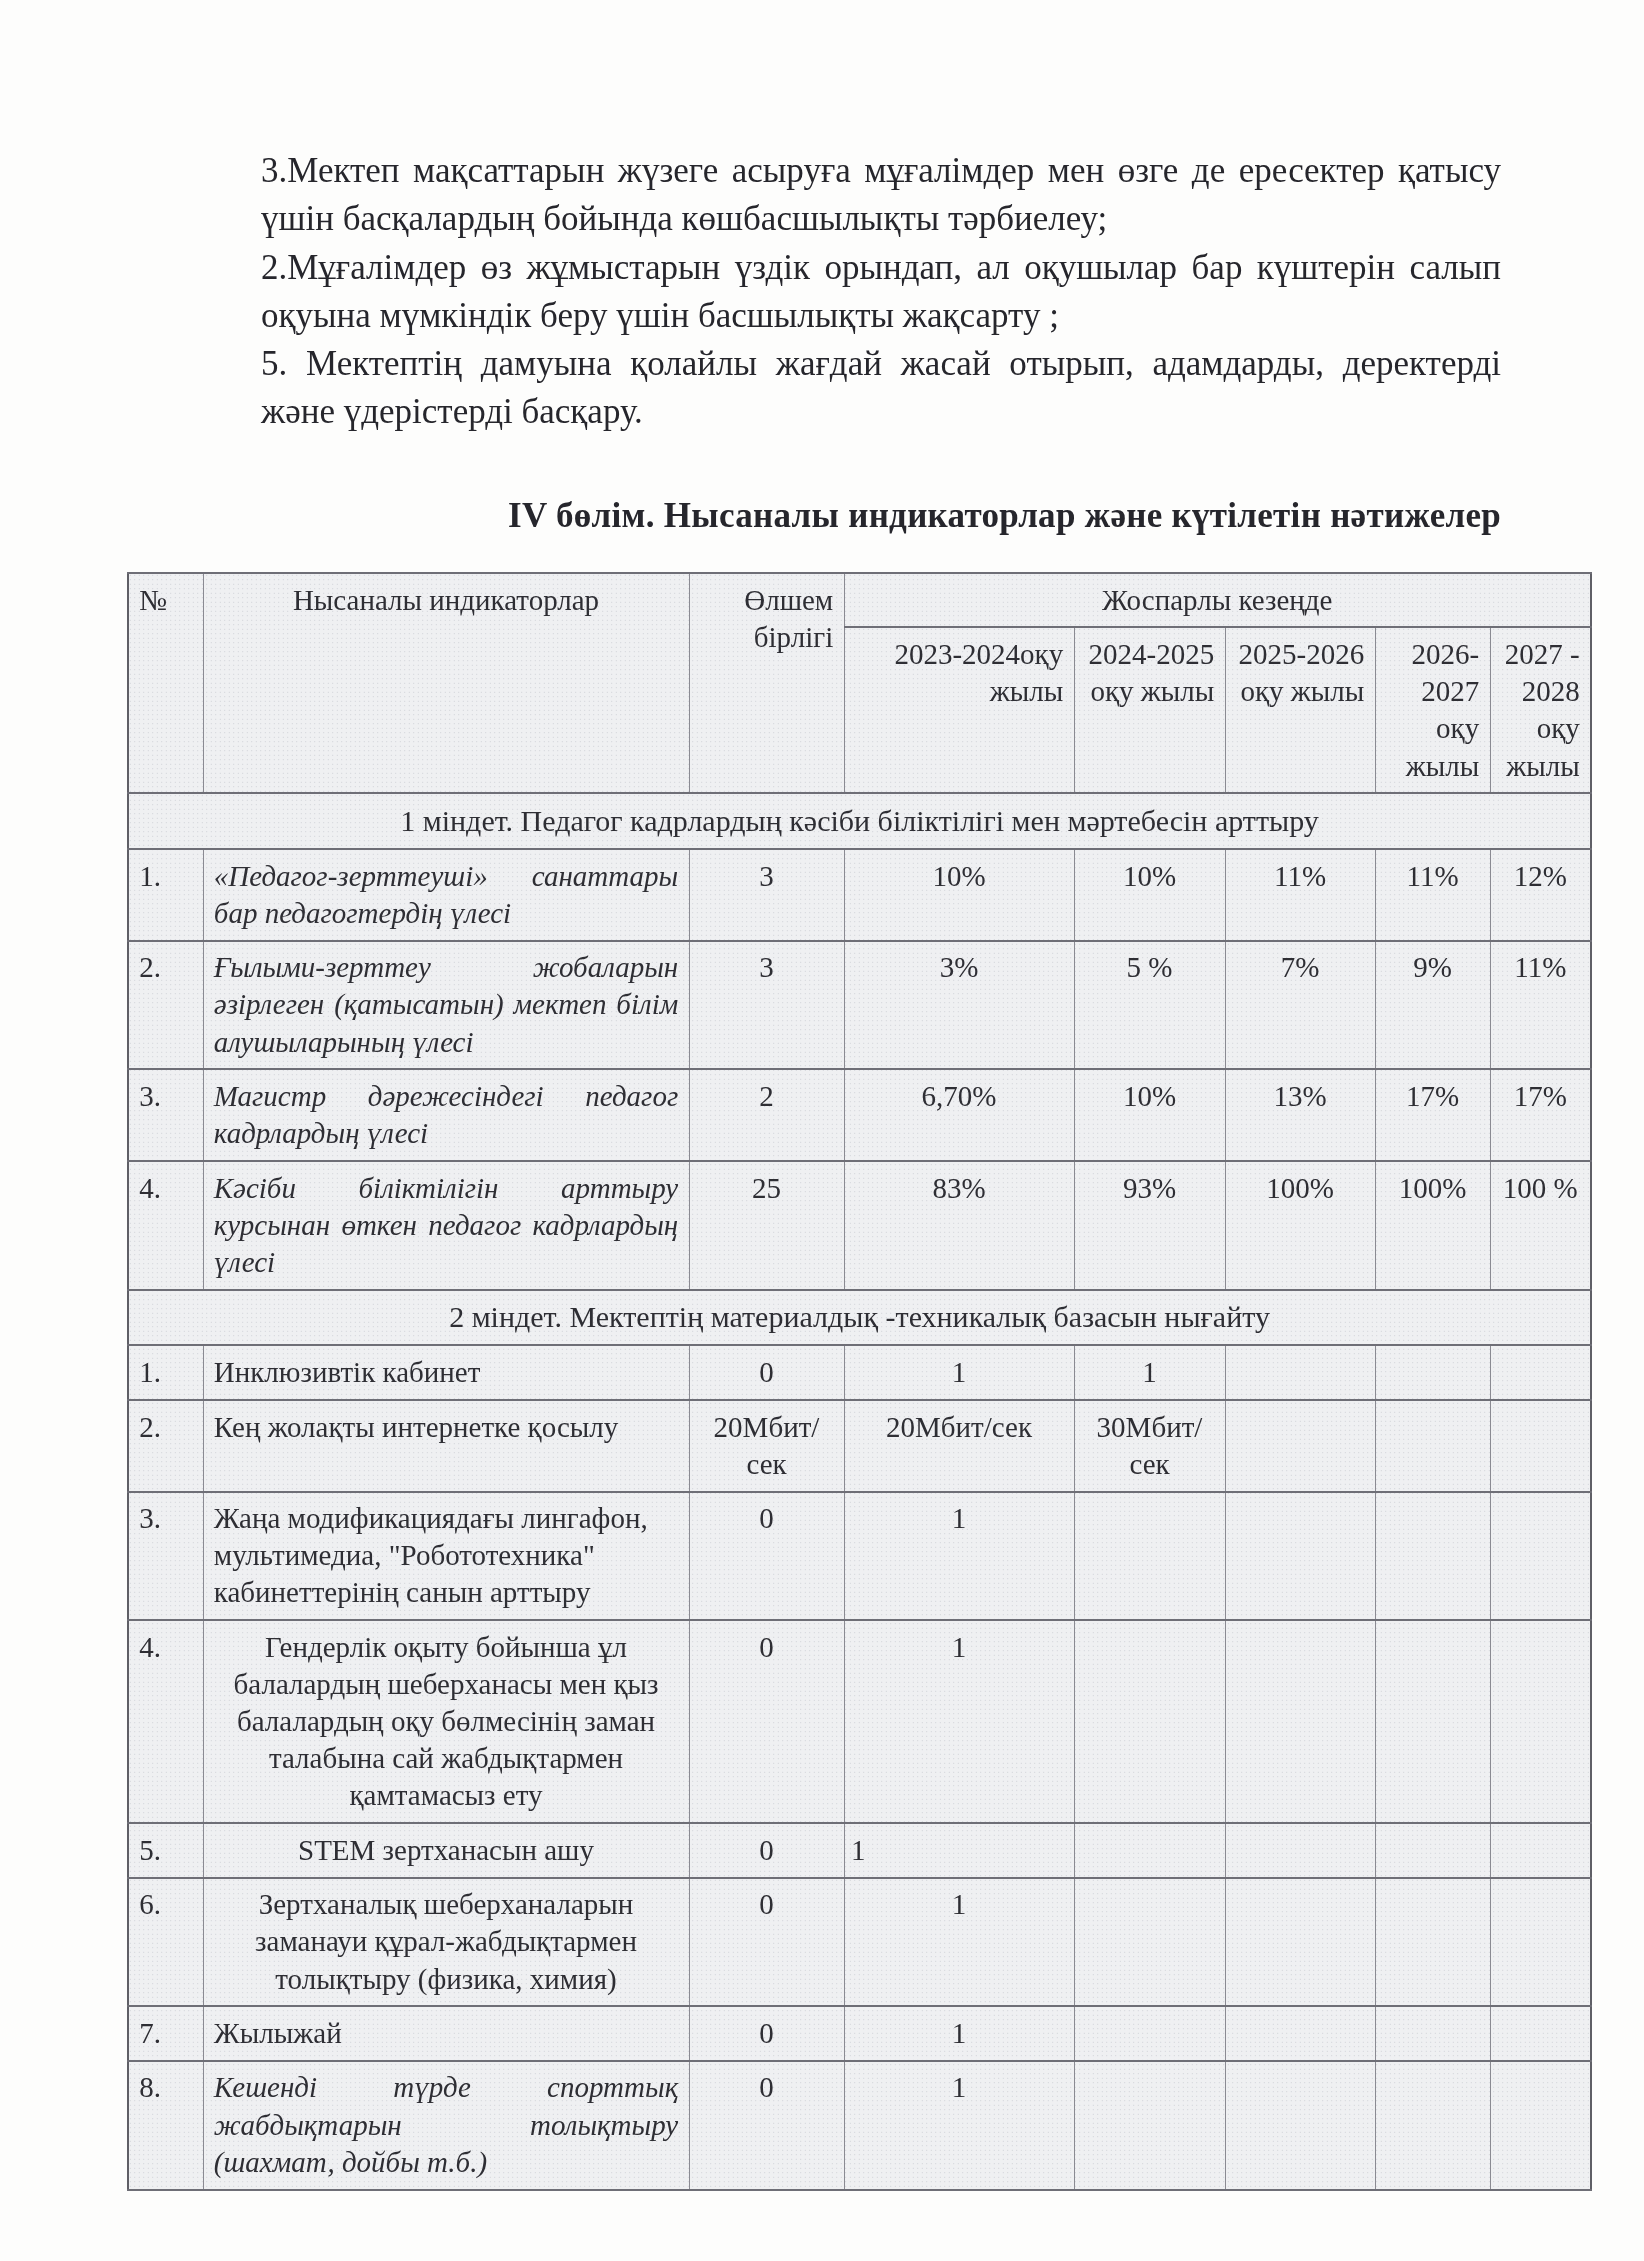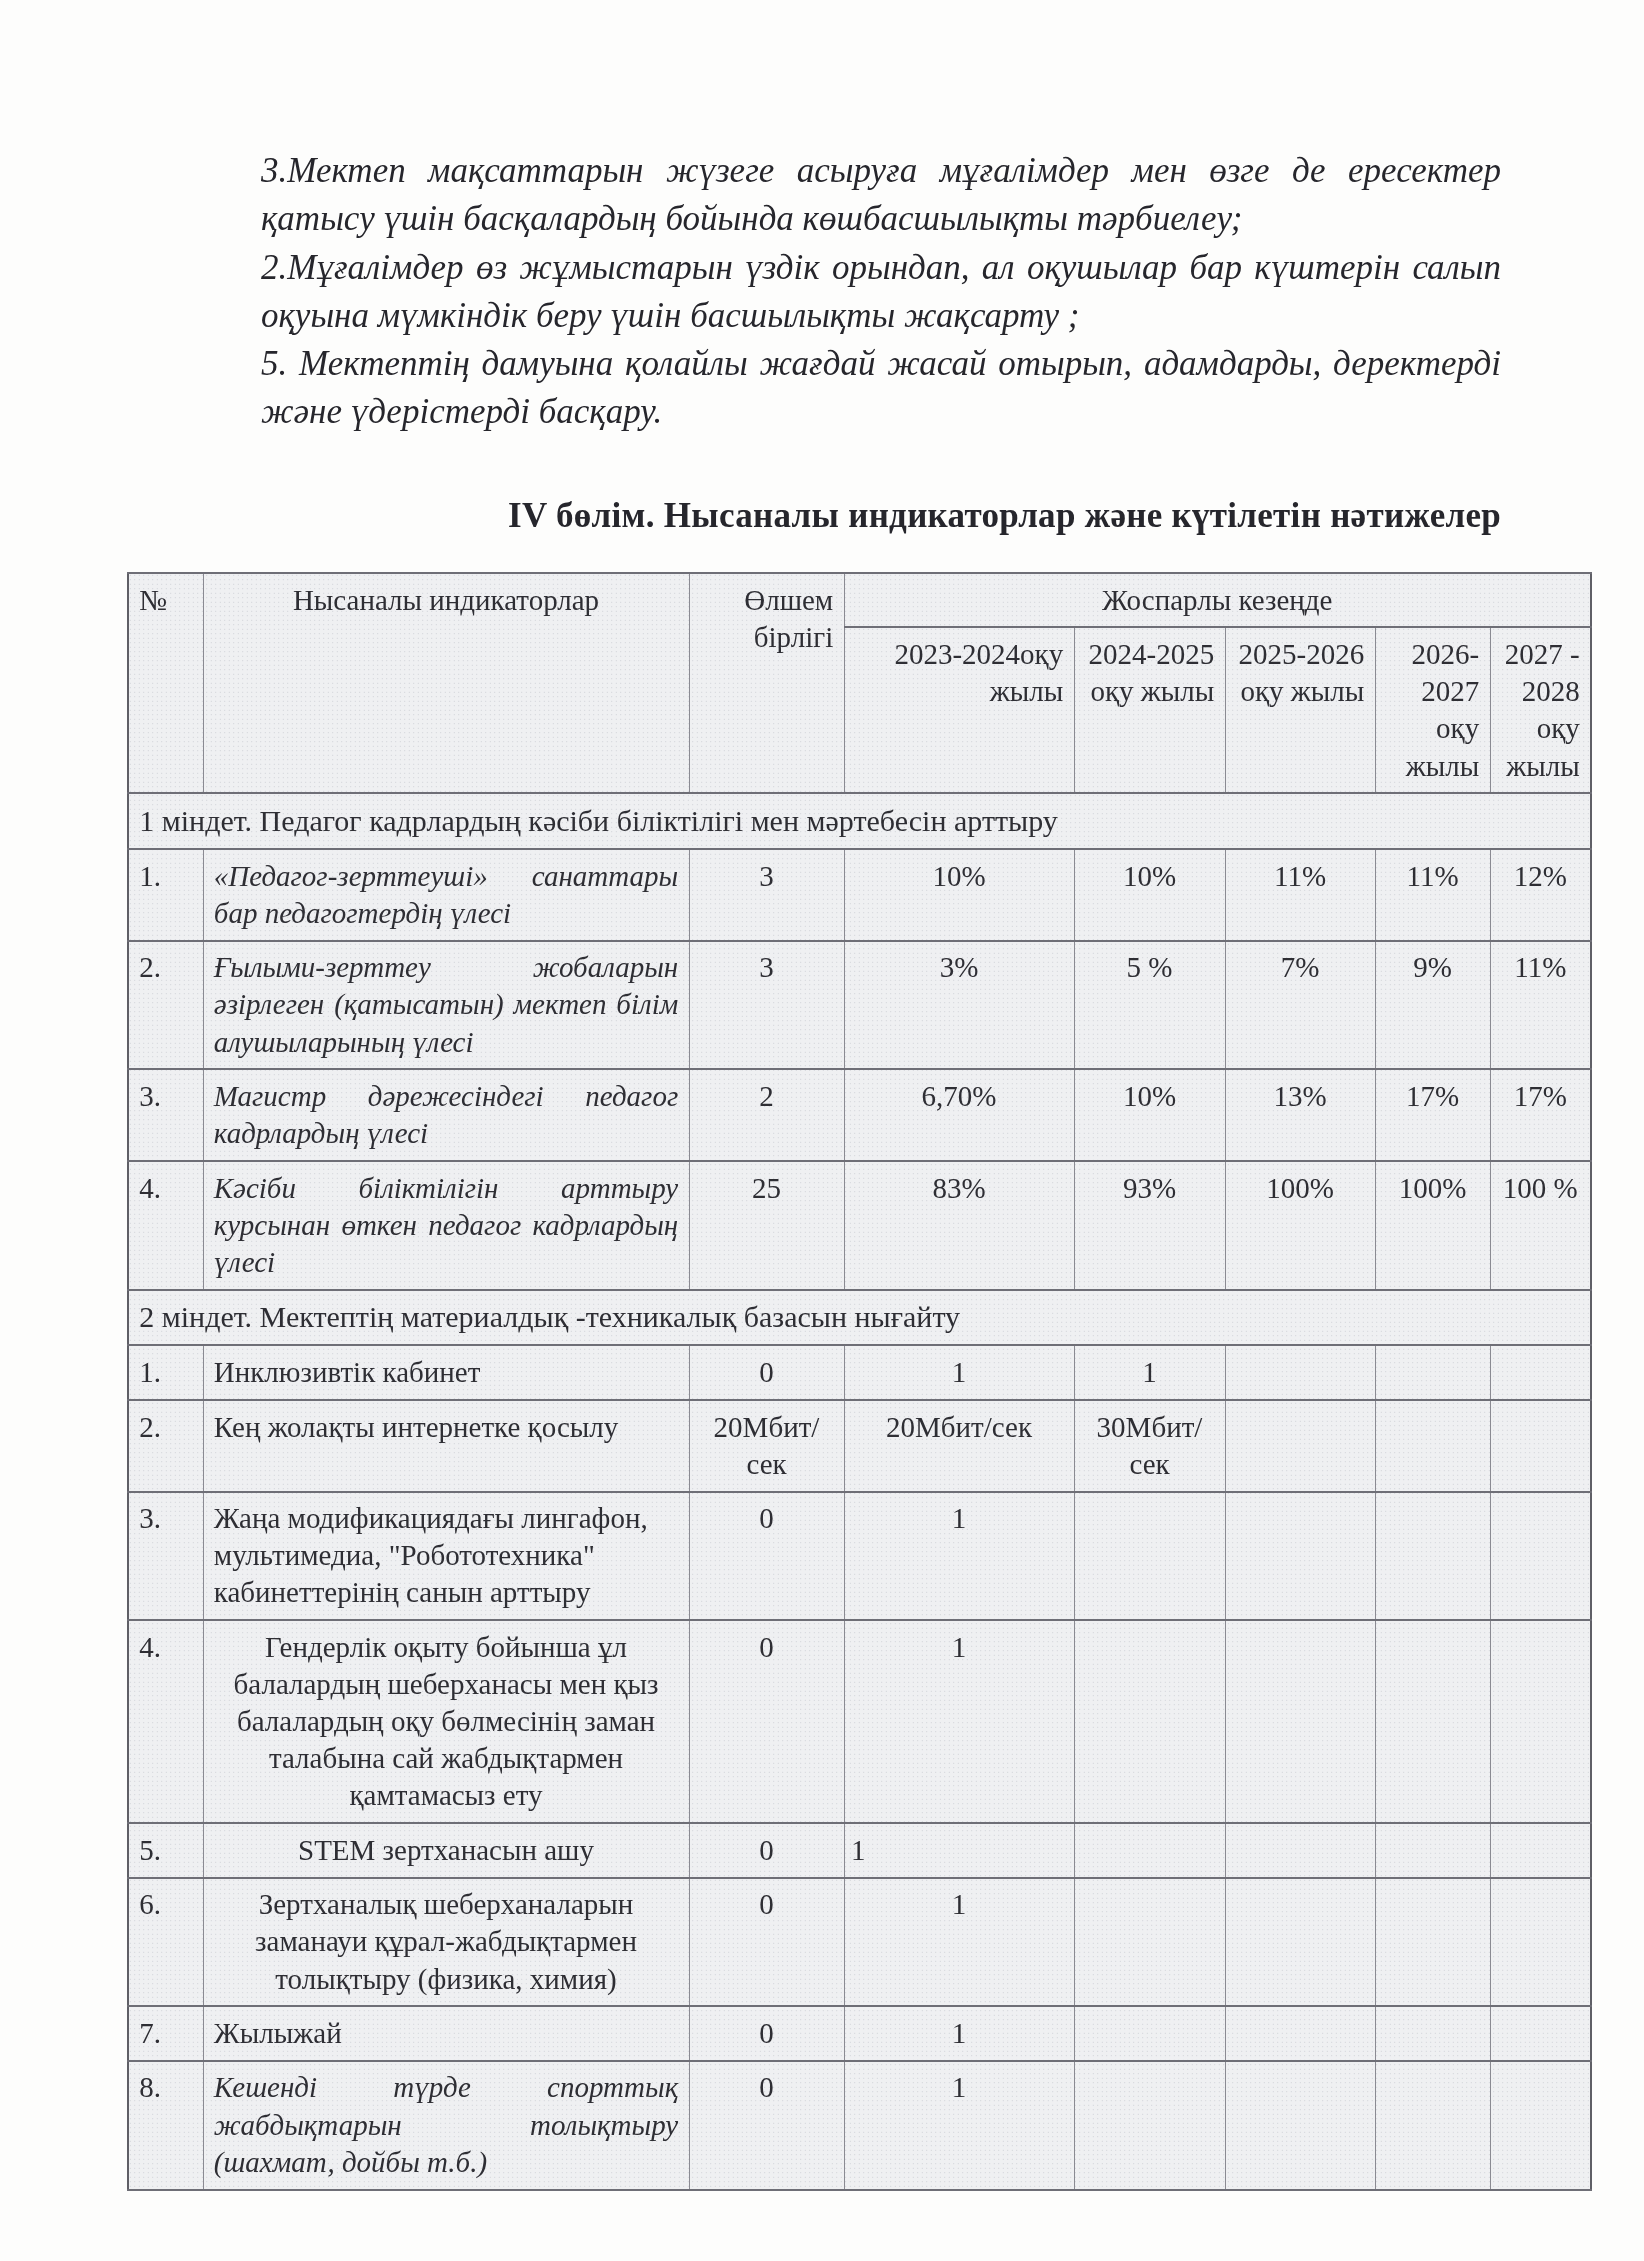--- a/index.html
+++ b/index.html
@@ -18,21 +18,20 @@
   }
   
   .intro {
     position: absolute;
     left: 261px;
     top: 147px;
     width: 1240px;
     font-size: 35px;
     line-height: 1.38;
     text-align: justify;
-    font-style: italic;
   }
   .intro p { margin: 0; }
   
   .doc-title {
     position: absolute;
     left: 261px;
     top: 496px;
     width: 1240px;
     margin: 0;
     font-size: 35px;
@@ -65,20 +64,21 @@
     line-height: 1.28;
     font-weight: normal;
     overflow-wrap: break-word;
   }
   th.h-no        { text-align: left; vertical-align: middle; padding-left: 14px; }
   th.h-indicator { text-align: center; vertical-align: middle; }
   th.h-unit      { text-align: right; vertical-align: top; }
   th.h-period    { text-align: center; vertical-align: top; border-bottom-width: 1.9px; }
   th.h-year      { text-align: right; vertical-align: top; line-height: 1.52; }
   td.band {
+    text-align: center;
     font-weight: bold;
     font-size: 30px;
     padding: 10.3px 6.4px;
   }
   td.c-no   { text-align: left; padding-left: 9px; padding-right: 3.9px; }
   td.c-ind  { padding-left: 13px; padding-right: 13px; line-height: 1.33; }
   td.c-ind.a-justify { text-align: justify; text-align-last: left; font-style: italic; }
   td.c-ind.a-left    { text-align: left; }
   td.c-ind.a-center  { text-align: center; }
   td.c-unit { text-align: center; }

